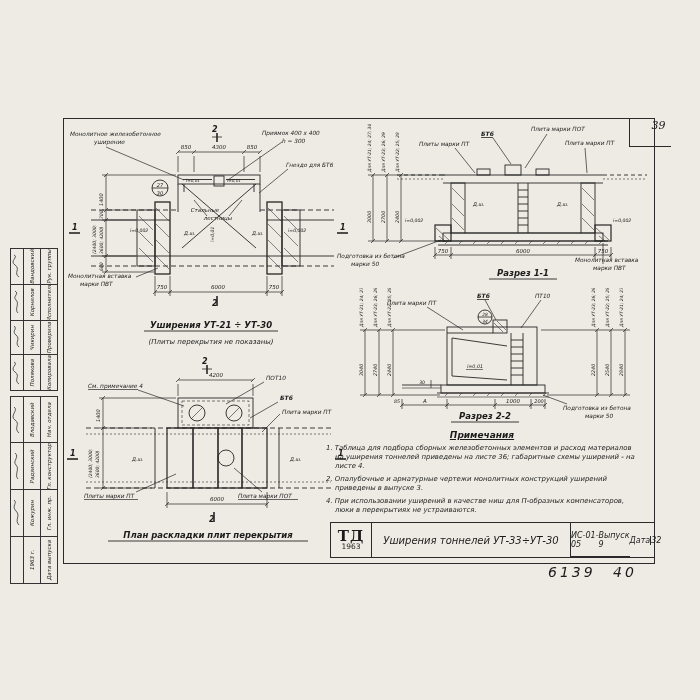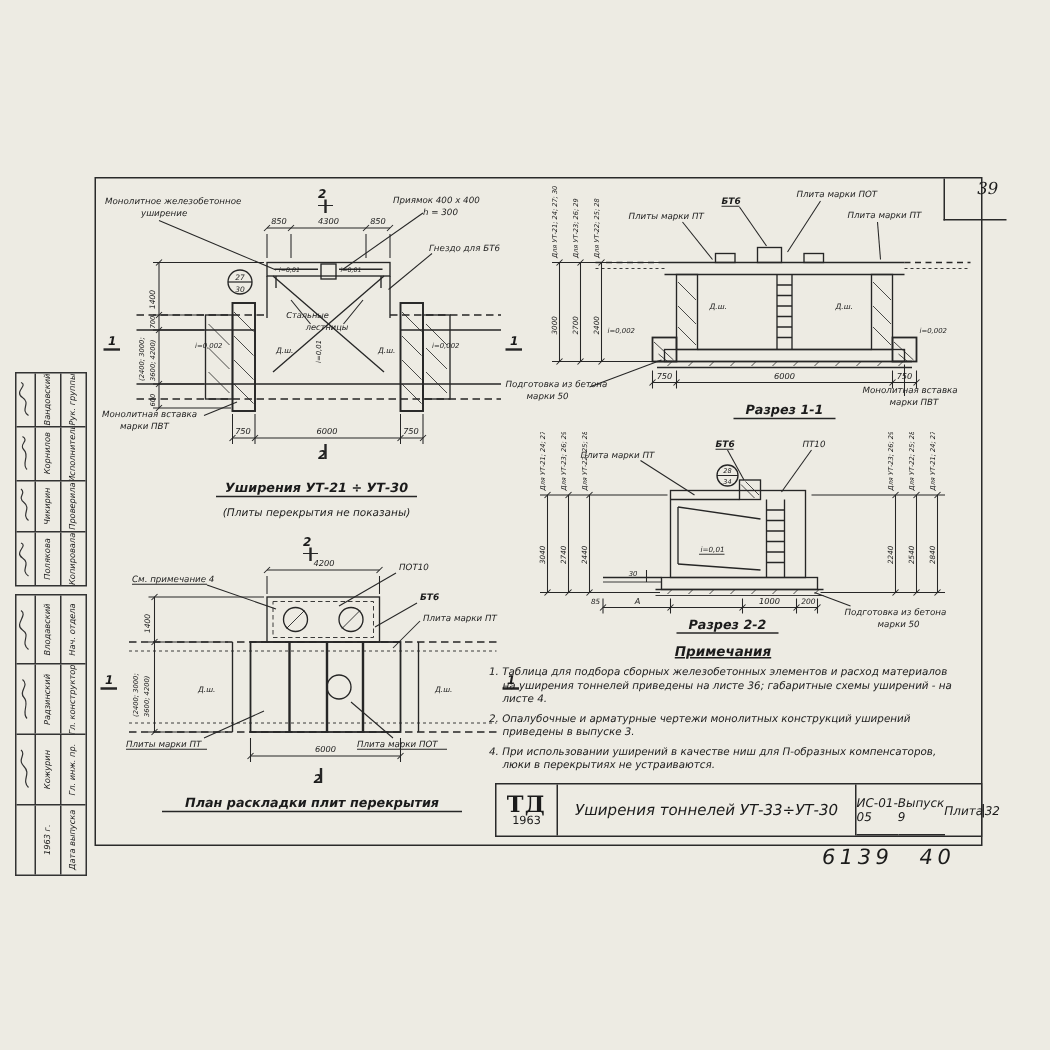--- a/index.html
+++ b/index.html
@@ -522,21 +522,21 @@
   <div class="tb">
     <div class="tb-logo">
       <div class="td">ТД</div>
       <div class="yr">1963</div>
     </div>
     <div class="tb-title">Уширения тоннелей УТ-33÷УТ-30</div>
     <div class="tb-right">
       <div class="tb-row">ИС-01-05</div>
       <div class="tb-row">Выпуск 9</div>
       <div class="tb-row tb-split">
-        <div>Плита</div>
+        <div>Дата</div>
         <div>32</div>
       </div>
     </div>
   </div>
   <div class="arch">6139  40</div>
 
   <div class="stampWrap">
     <div class="stampRot">
       <div class="sgroup" style="width:188px">
         <div class="scol" style="width:47px">

